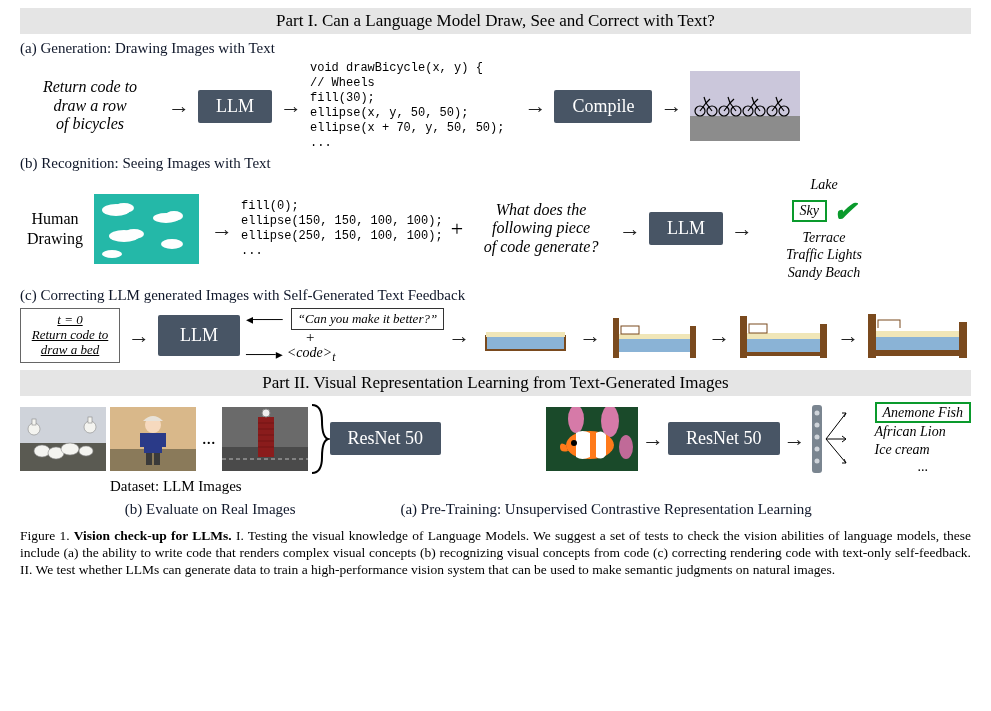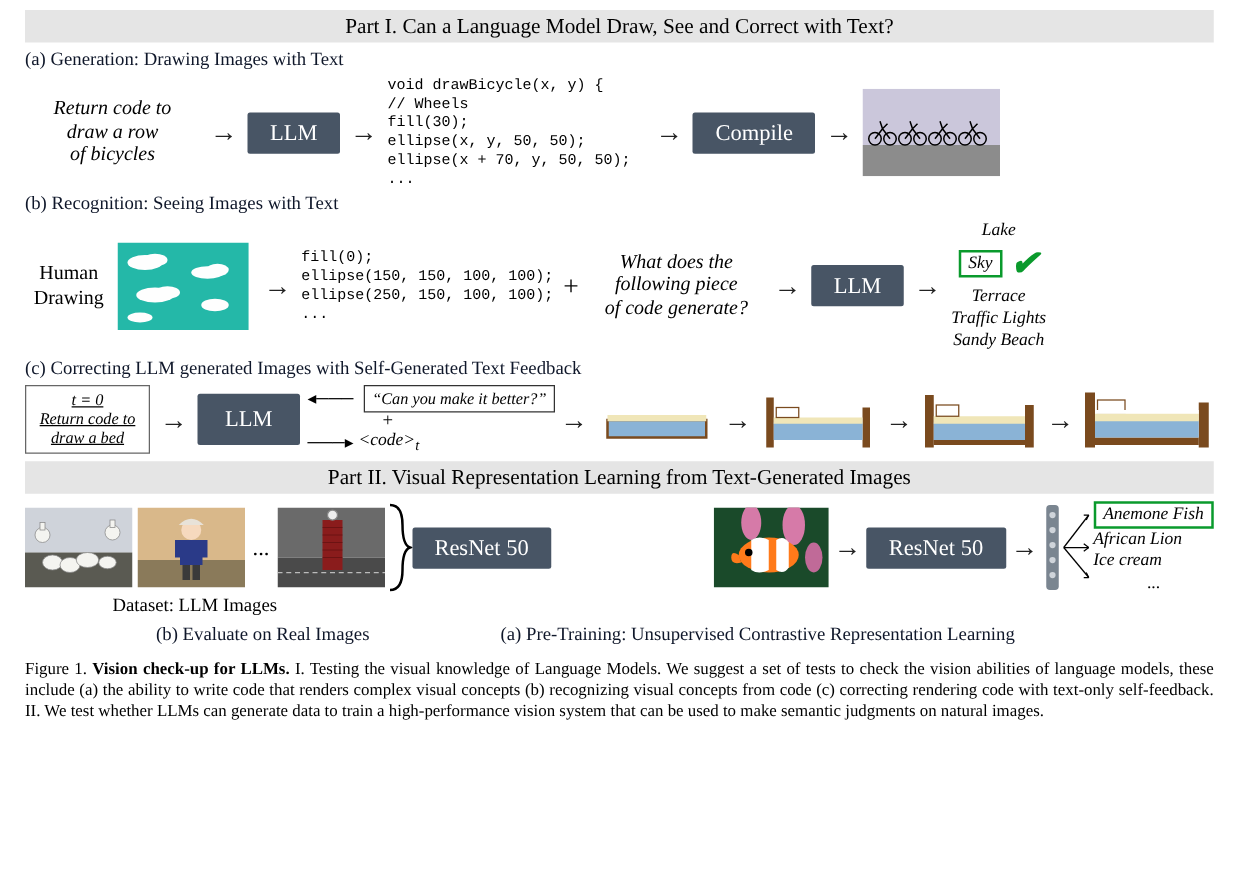--- a/index.html
+++ b/index.html
@@ -40,21 +40,21 @@
     text-align: center;
     white-space: nowrap;
   }
   .mono {
     font-family: "Courier New", Courier, monospace;
     font-size: 12px;
     line-height: 1.25;
     white-space: pre;
   }
   .plus { font-size: 22px; padding: 0 8px; line-height: 1; }
-  .option-list { font-style: italic; font-size: 14px; text-align: center; line-height: 1.25; }
+  .option-list { font-style: italic; font-size: 14px; text-align: center; line-height: 1.25; margin-left: 25px; }
   .outline-green { border: 2px solid #0a9a2c; padding: 0 6px; display: inline-block; }
   .check { color: #0a9a2c; font-size: 28px; font-weight: bold; padding-left: 6px; }
   .small-box {
     border: 1px solid #666; font-style: italic; font-size: 13px;
     text-align: center; padding: 4px 6px; line-height: 1.15;
   }
   .feedback-bub {
     border: 1px solid #333; font-style: italic; font-size: 13px;
     padding: 2px 6px; display: inline-block;
   }
@@ -326,21 +326,21 @@
     </g>
   </svg>
   <div class="option-list" style="text-align:left;">
     <div><span class="outline-green">Anemone Fish</span></div>
     <div>African Lion</div>
     <div>Ice cream</div>
     <div style="text-align:center;font-style:normal;">...</div>
   </div>
 </div>
 
-<div style="font-size:15px; margin:2px 0 0 70px;">Dataset: LLM Images</div>
+<div style="font-size:15px; margin:2px 0 0 90px;">Dataset: LLM Images</div>
 
 <div class="row" style="margin-top:2px;">
   <div class="subhead" style="flex:1; text-align:center;">(b) Evaluate on Real Images</div>
   <div class="subhead" style="flex:0 0 60%;">(a) Pre-Training: Unsupervised Contrastive Representation Learning</div>
 </div>
 
 <div class="caption">
   <span>Figure 1.</span>
   <b>Vision check-up for LLMs.</b><span> I. Testing the visual knowledge of Language Models. We suggest a set of tests to check the vision abilities of language models, these include (a) the ability to write code that renders complex visual concepts (b) recognizing visual concepts from code (c) correcting rendering code with text-only self-feedback. II. We test whether LLMs can generate data to train a high-performance vision system that can be used to make semantic judgments on natural images.</span>
 </div>

